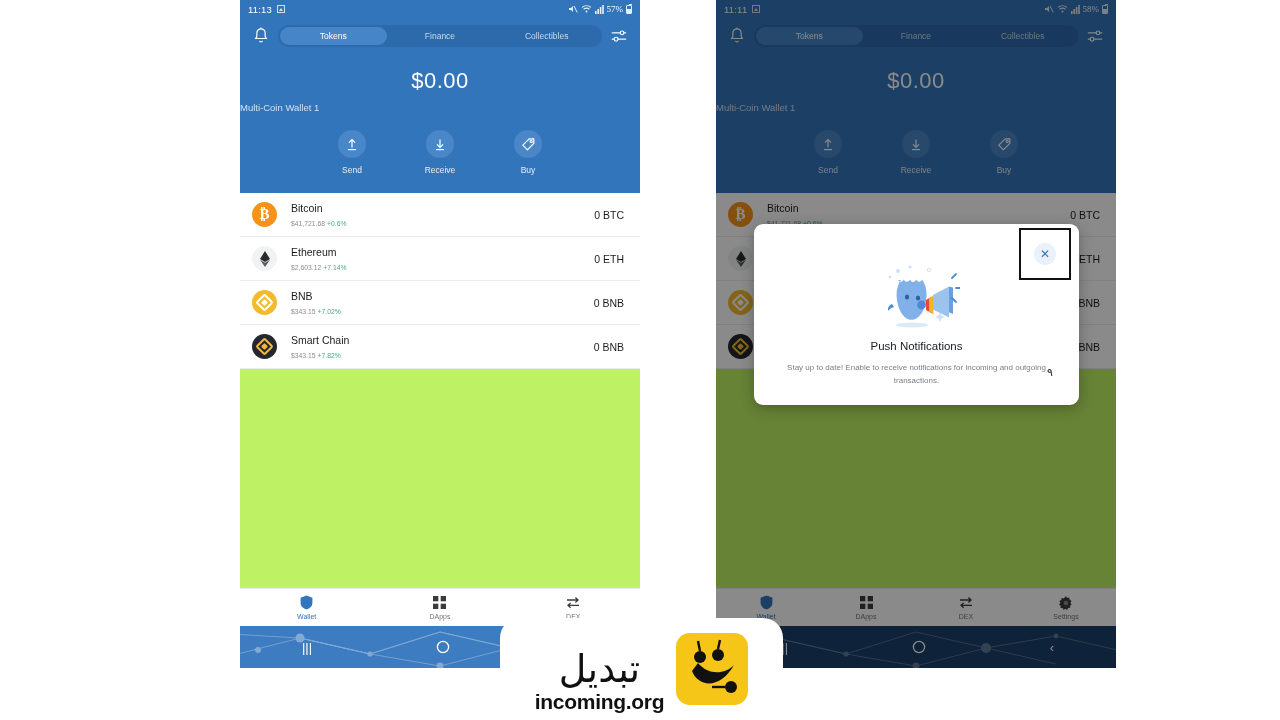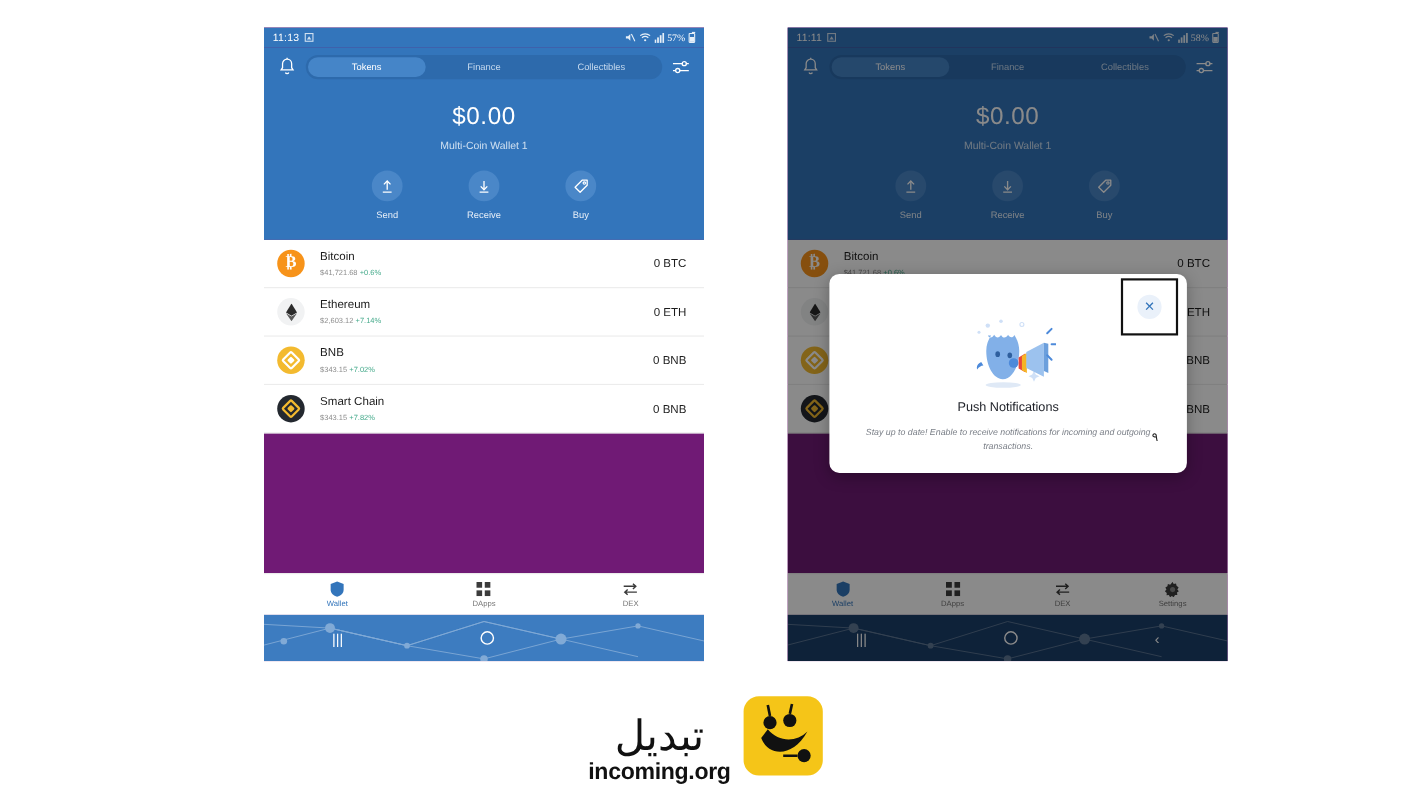--- a/index.html
+++ b/index.html
@@ -9,24 +9,23 @@
     font-family: "Liberation Sans", sans-serif;
     overflow: hidden;
   }
   .stage { position: relative; width: 1280px; height: 720px; background: #fff; }
 
   
   .phone {
     position: absolute;
     top: 0;
     width: 400px;
-    height: 576px;
-    background: #701a75;
+    height: 668px;
+    background: #bef264;
     overflow: hidden;
-    margin-top: 25px;
   }
   .phone.left  { left: 240px; }
   .phone.right { left: 716px; }
 
   
   .statusbar {
     position: relative;
     height: 18px;
     background: #3375BB;
     color: #ffffff;
@@ -113,21 +112,21 @@
   .sliders { width: 18px; height: 18px; flex: 0 0 auto; }
 
   .balance {
     text-align: center;
     font-size: 22px;
     color: #ffffff;
     letter-spacing: .5px;
     margin-top: 14px;
   }
   .walletname {
-    text-align: center;
+    text-align: left;
     font-size: 9.5px;
     color: #cfe0f1;
     margin-top: 8px;
   }
   .actions {
     margin-top: 17px;
     display: flex;
     justify-content: center;
     gap: 33px;
   }
@@ -299,21 +298,20 @@
     font-size: 11.5px;
     color: #20232a;
     margin-top: 10px;
   }
   .modal-body {
     text-align: center;
     font-size: 8px;
     color: #7a7f87;
     line-height: 13px;
     padding: 9px 24px 0 24px;
-    font-style: italic;
   }
   .enable-wrap {
     margin: 9px 22px 0 22px;
     border: 2px solid #111;
     background: #ffffff;
     padding: 11px 22px;
   }
   .enable-btn {
     width: 100%;
     height: 32px;

